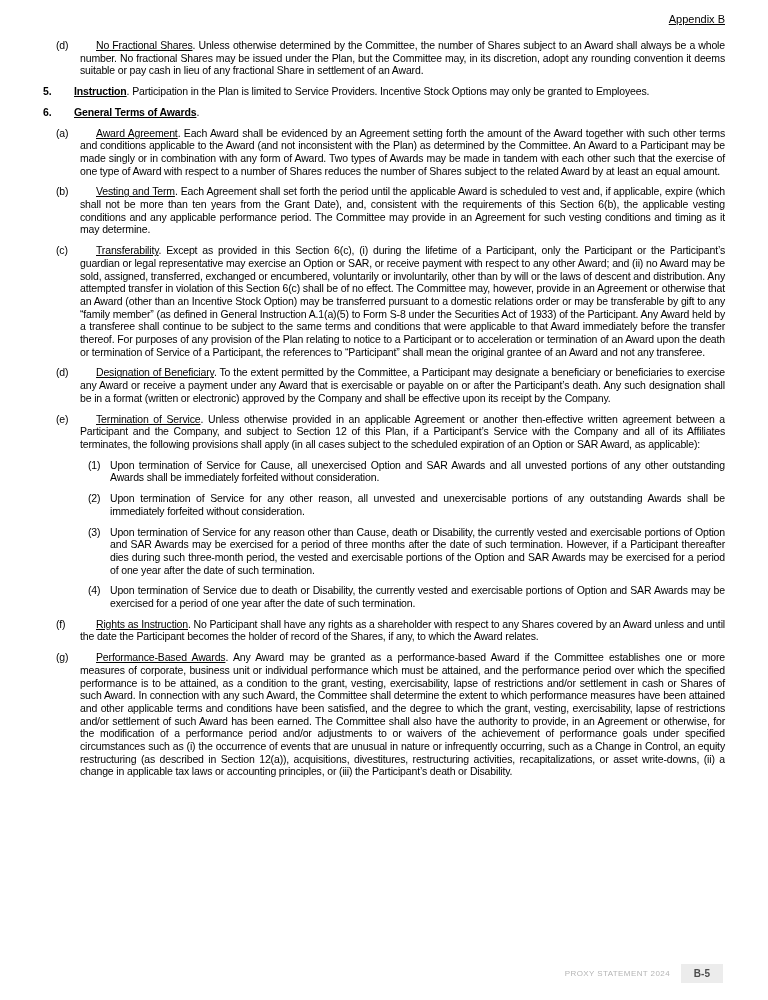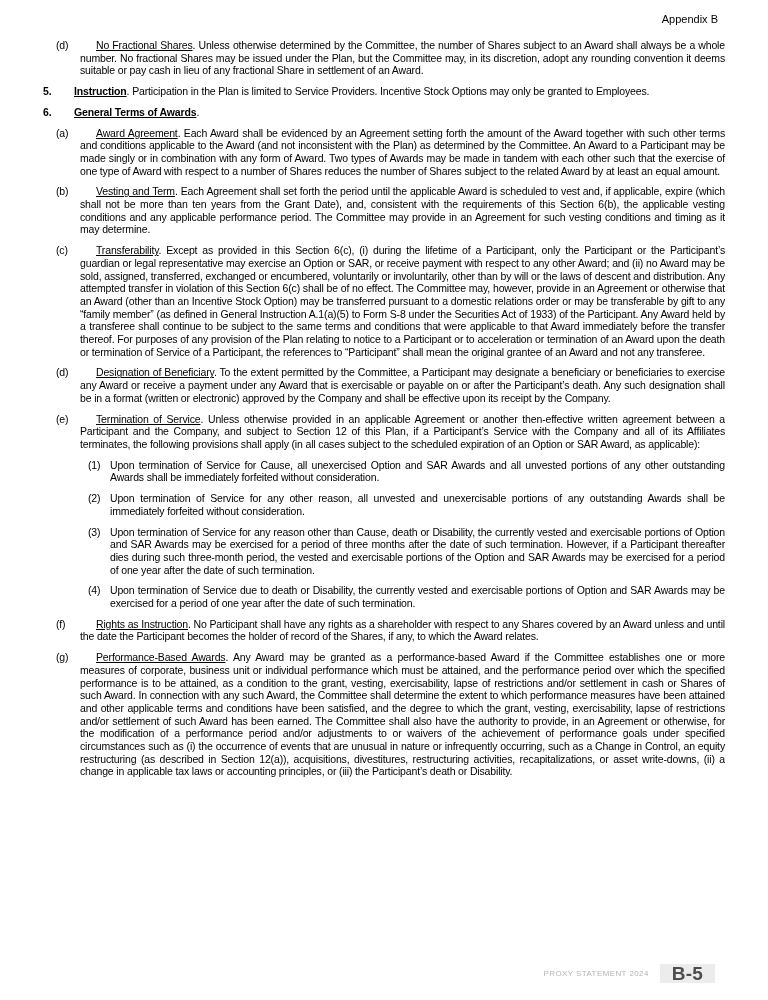--- a/index.html
+++ b/index.html
@@ -3,52 +3,52 @@
 <meta charset="utf-8">
 <style>
   * { margin:0; padding:0; box-sizing:border-box; }
   html, body { background:#ffffff; }
   body {
     width:768px; height:1000px; position:relative; overflow:hidden;
     font-family:"Liberation Sans", sans-serif; color:#000;
   }
   .page { position:absolute; inset:0; background:#fff; }
   .hdr {
-    position:absolute; top:13px; right:50px;
-    font-size:11px; line-height:12px; color:#000;
+    position:absolute; top:13px; right:43px;
+    font-size:11px; line-height:12px; color:#000;text-decoration:underline;
   }
   .doc { position:absolute; left:43px; right:43px; top:39px; }
   .para {
     display:flex; align-items:flex-start;
     font-size:10.5px; line-height:12.7px; letter-spacing:-0.15px;
     margin-bottom:8px;
   }
   .plabel { flex:0 0 auto; white-space:nowrap; }
   .level-1 .plabel { width:15px; }
   .level-2 { padding-left:13px; }
   .level-2 .plabel { width:24px; }
   .level-3 { padding-left:45px; }
   .level-3 .plabel { width:22px; }
   .ptext { flex:1 1 auto; text-align:justify; }
   .phead { text-decoration:underline;margin-left:16px; }
   .bold-head .plabel, .bold-head .phead { font-weight:bold; }
   .ftr {
-    position:absolute; right:53px; bottom:17px;
+    position:absolute; right:45px; bottom:17px;
     display:flex; align-items:center; gap:11px;
   }
   .ftr-label {
     font-size:8px; letter-spacing:0.4px;
     color:var(--footer-text, #b5b5b5);
   }
   .ftr-badge {
-    min-width:42px; height:19px; padding:0 12px;
+    min-width:42px; height:19px; padding:0 6px;
     display:flex; align-items:center; justify-content:center;
     background:var(--badge-bg, #ececec);
     color:var(--badge-text, #4d4d4d);
-    font-size:19px; font-weight:bold; letter-spacing:0.2px;
+    font-size:10px; font-weight:bold; letter-spacing:0.2px;
   }
 </style>
 </head>
 <body>
 
 <div class="page">
 
   <div class="hdr">
     <span>Appendix B</span>
   </div>

